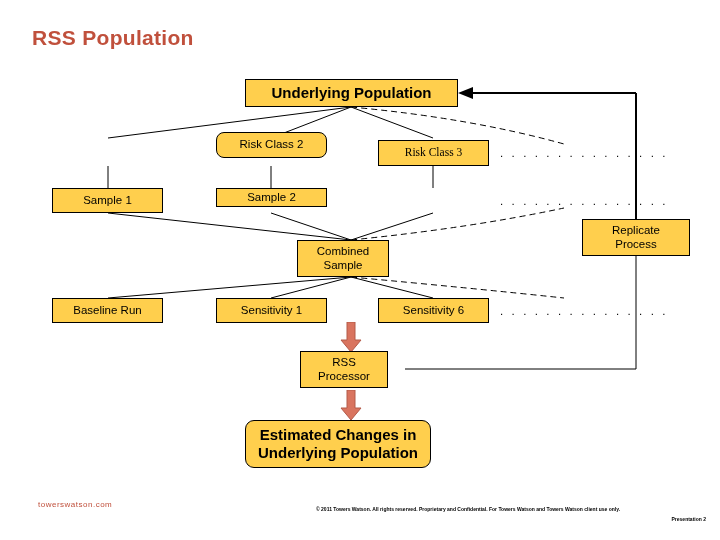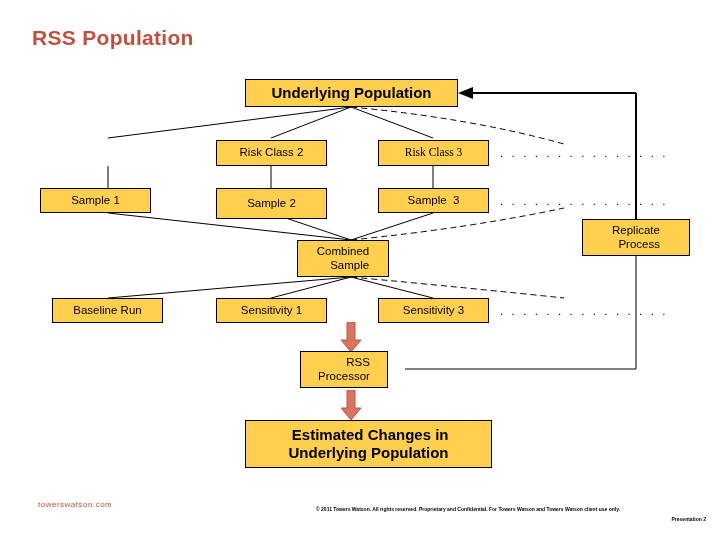--- a/index.html
+++ b/index.html
@@ -41,21 +41,21 @@
   
   .node {
     position: absolute;
     box-sizing: border-box;
     background: #ffcf4d;
     border: 1px solid #000000;
     color: #000000;
     display: flex;
     align-items: center;
     justify-content: center;
-    text-align: right;
+    text-align: center;
     line-height: 1.18;
     font-size: 11.5px;
     white-space: pre;
   }
   .node.two-line { white-space: pre-line; }
 
   .node.emphasis {
     font-size: 15px;
     font-weight: bold;
   }
@@ -148,51 +148,50 @@
     <line x1="636" y1="255" x2="636" y2="369" stroke="#000" stroke-width="1"></line>
     <line x1="636" y1="369" x2="405" y2="369" stroke="#000" stroke-width="1"></line>
 
     <line x1="636" y1="219" x2="636" y2="93" stroke="#000" stroke-width="2"></line>
     <line x1="636" y1="93" x2="470" y2="93" stroke="#000" stroke-width="2"></line>
     <polygon points="458,93 473,87 473,99" fill="#000"></polygon>
   </svg>
 
   <div class="node header" style="left:245px; top:79px; width:213px; height:28px;">Underlying Population</div>
 
-  <div class="node" style="left:216px; top:140px; width:111px; height:26px;">Risk Class 2</div>
+  <div class="node" style="left:216px; top:132px; width:111px; height:26px;border-radius:8px;">Risk Class 2</div>
   <div class="node" style="left:378px; top:140px; width:111px; height:26px;font-family:Liberation Serif, serif;">Risk Class 3</div>
   <div class="ellipsis-row" style="left:500px; top:147px;">. . . . . . . . . . . . . . .</div>
 
-  <div class="node" style="left:40px; top:188px; width:111px; height:25px;">Sample 1</div>
-  <div class="node" style="left:216px; top:188px; width:111px; height:31px;">Sample 2</div>
-  <div class="node" style="left:378px; top:188px; width:111px; height:25px;">Sample  3</div>
+  <div class="node" style="left:52px; top:188px; width:111px; height:25px;">Sample 1</div>
+  <div class="node" style="left:216px; top:188px; width:111px; height:19px;">Sample 2</div>
   <div class="ellipsis-row" style="left:500px; top:195px;">. . . . . . . . . . . . . . .</div>
 
   <div class="node two-line" style="left:297px; top:240px; width:92px; height:37px;">Combined
 Sample</div>
 
   <div class="node" style="left:52px; top:298px; width:111px; height:25px;">Baseline Run</div>
 
   <div class="node two-line" style="left:582px; top:219px; width:108px; height:37px;">Replicate
 Process</div>
   <div class="node" style="left:216px; top:298px; width:111px; height:25px;">Sensitivity 1</div>
-  <div class="node" style="left:378px; top:298px; width:111px; height:25px;">Sensitivity 3</div>
+  <div class="node" style="left:378px; top:298px; width:111px; height:25px;">Sensitivity 6</div>
   <div class="ellipsis-row" style="left:500px; top:305px;">. . . . . . . . . . . . . . .</div>
 
   <svg class="fat-arrow" style="left:339px; top:322px;" width="24" height="30" viewBox="0 0 24 30">
     <polygon points="8,0 16,0 16,18 22,18 12,30 2,18 8,18" fill="#d9745f" stroke="#b35a48" stroke-width="1"></polygon>
   </svg>
 
   <div class="node two-line" style="left:300px; top:351px; width:88px; height:37px;">RSS
 Processor</div>
 
   <svg class="fat-arrow" style="left:339px; top:390px;" width="24" height="30" viewBox="0 0 24 30">
     <polygon points="8,0 16,0 16,18 22,18 12,30 2,18 8,18" fill="#d9745f" stroke="#b35a48" stroke-width="1"></polygon>
   </svg>
 
-  <div class="node emphasis two-line" style="left:245px; top:420px; width:247px; height:48px;">Estimated Changes in
+  <div class="node emphasis two-line" style="left:245px; top:420px; width:186px; height:48px;border-radius:9px;">Estimated Changes in
 Underlying Population</div>
 
   <div id="footer-url">towerswatson.com</div>
   <div id="footer-copyright">© 2011 Towers Watson. All rights reserved. Proprietary and Confidential. For Towers Watson and Towers Watson client use only.</div>
   <div id="footer-pagenote">Presentation 2</div>
 
 </div>
 
 </body></html>

